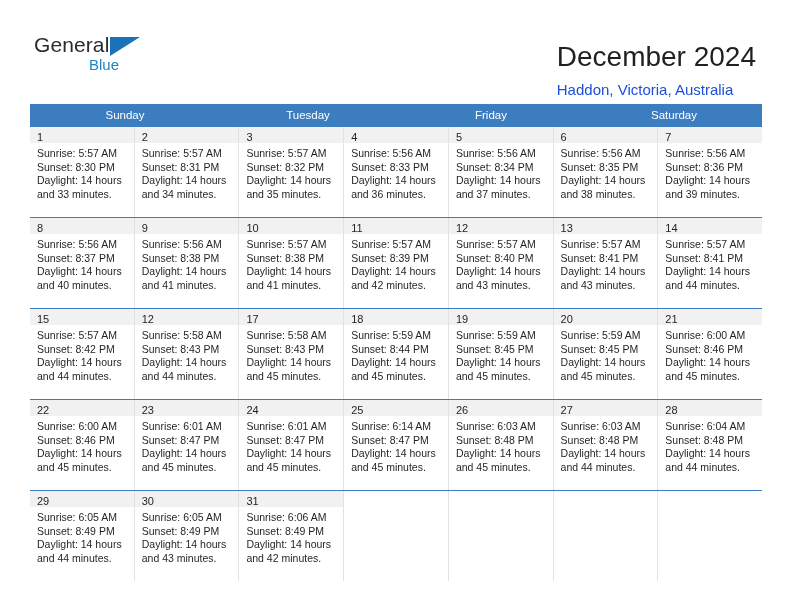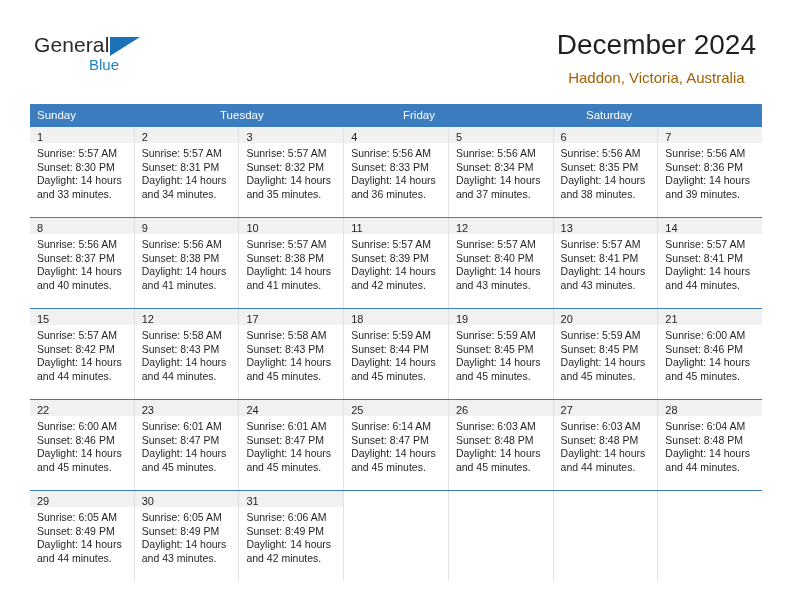--- a/index.html
+++ b/index.html
@@ -59,34 +59,34 @@
     left: 55px;
     top: 23px;
     font-size: 15px;
     color: #1b84c6;
     font-family: Liberation Sans, sans-serif;
   }
 
   .titles {
     position: absolute;
     right: 36px;
-    top: 28px;
-    text-align: center;
+    top: 40px;
+    text-align: left;
   }
   .cal-title {
     font-size: 28px;
     font-weight: normal;
     color: #231f20;
     line-height: 34px;
     white-space: nowrap;
   }
   .cal-subtitle {
     font-size: 15px;
     font-weight: normal;
-    color: #a16207;
+    color: #1d4ed8;
     line-height: 20px;
     margin-top: 6px;
     white-space: nowrap;
   }
 
   
   .calendar {
     position: absolute;
     left: 30px;
     top: 104px;
@@ -99,20 +99,21 @@
   }
   .dow-cell {
     flex: 1 1 0;
     color: #ffffff;
     font-size: 11.5px;
     line-height: 22px;
     padding-left: 7px;
     box-sizing: border-box;
     overflow: hidden;
     white-space: nowrap;
+    text-align: center;
   }
 
   .week {
     border-top: 1px solid #3b7dbe;
   }
   .week:first-of-type {
     border-top: none;
   }
   .week-inner {
     display: flex;

